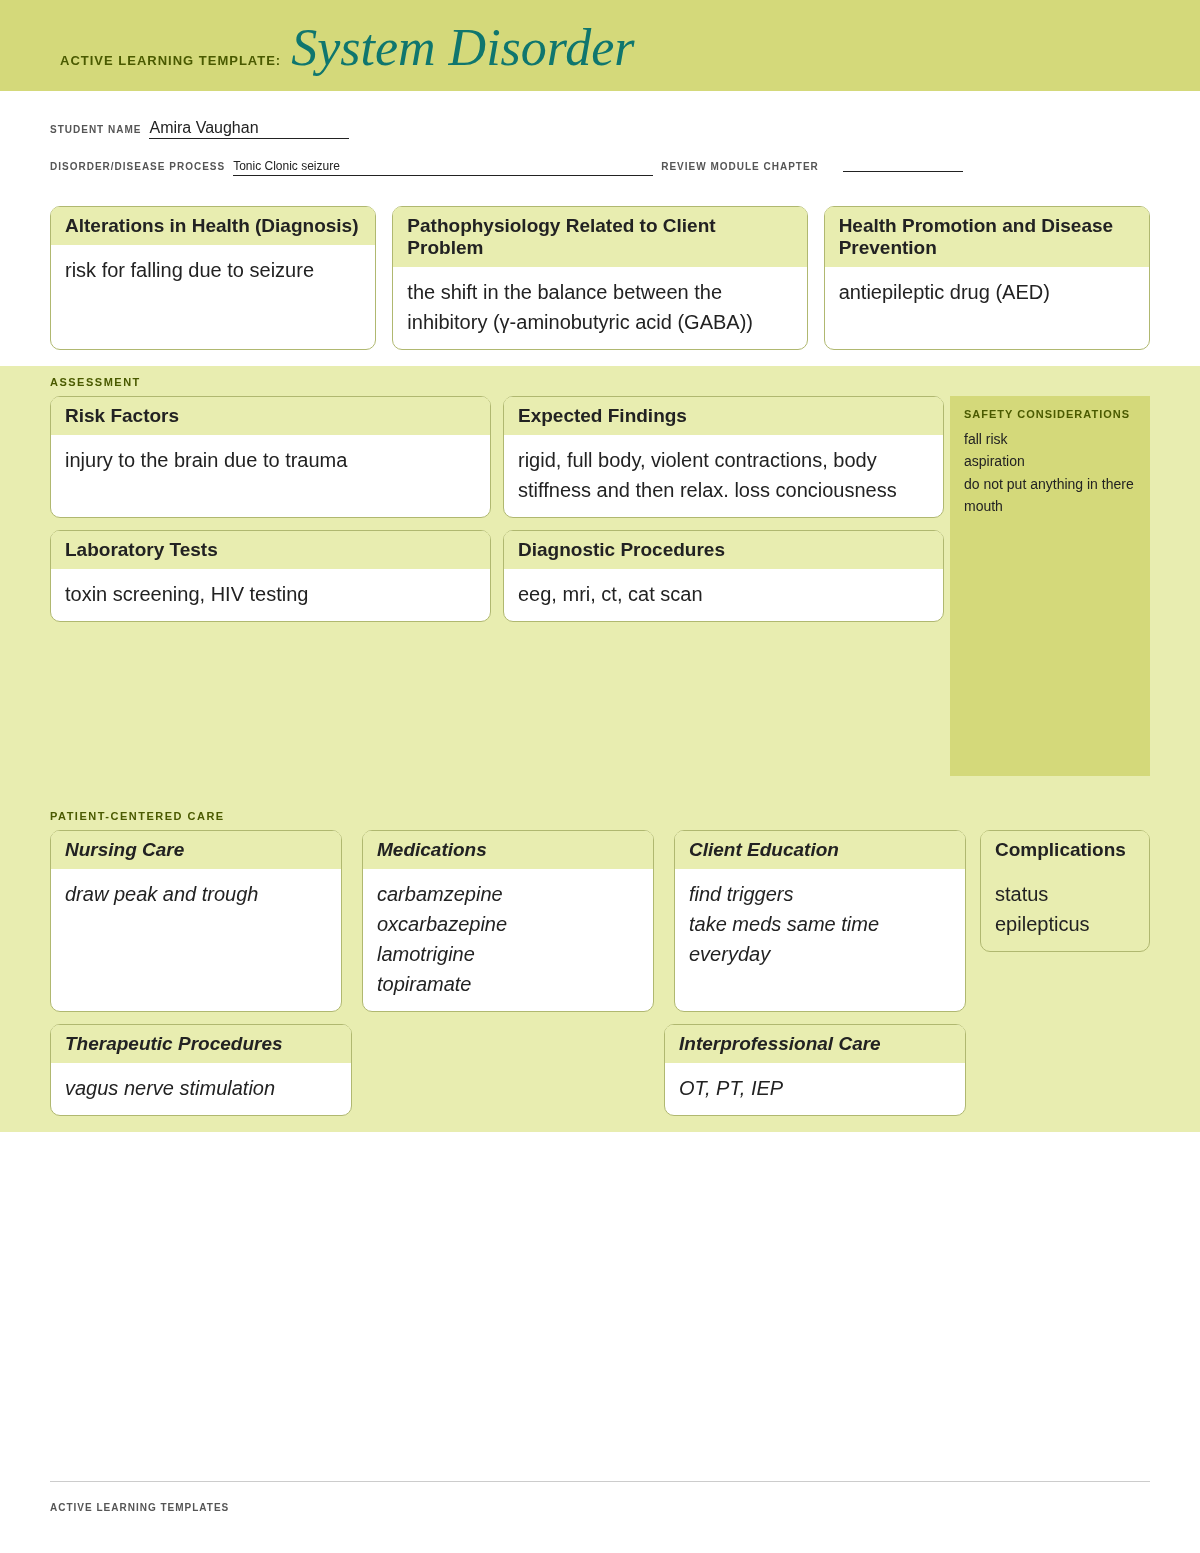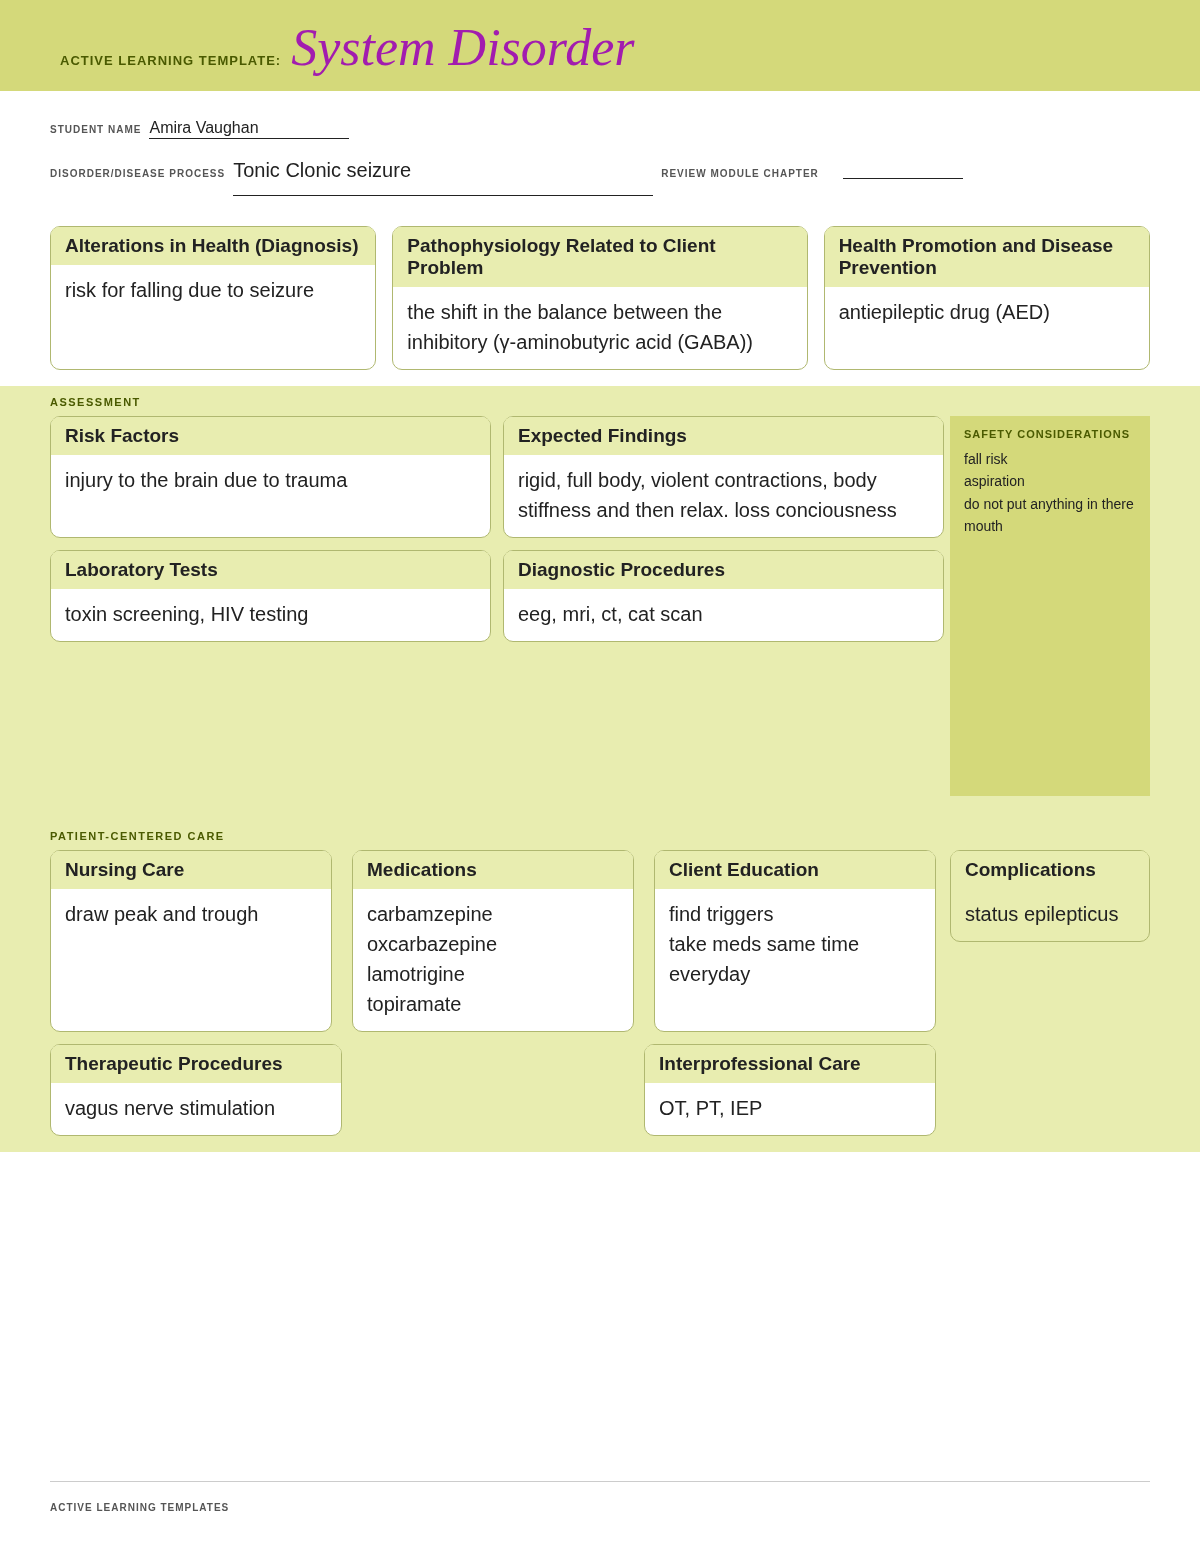--- a/index.html
+++ b/index.html
@@ -33,21 +33,21 @@
       font-size: 13px;
       font-weight: bold;
       letter-spacing: 1px;
       color: #4a5a00;
       text-transform: uppercase;
     }
     .header-title {
       font-size: 52px;
       font-family: Georgia, serif;
       font-style: italic;
-      color: #a21caf;
+      color: #0f766e;
       font-weight: normal;
     }
 
     
     .student-info {
       margin-top: 28px;
       margin-bottom: 10px;
     }
     .info-row {
       display: flex;
@@ -68,23 +68,23 @@
       border-bottom: 1.5px solid #222;
       padding-bottom: 1px;
       min-width: 200px;
     }
     .info-row-2 {
       display: flex;
       align-items: baseline;
       gap: 8px;
     }
     .info-value-long {
-      font-size: 20px;
+      font-size: 12px;
       border-bottom: 1.5px solid #222;
-      padding-bottom: 13px;
+      padding-bottom: 2px;
       min-width: 420px;
     }
     .review-module {
       display: flex;
       align-items: flex-end;
       gap: 24px;
     }
     .review-value {
       font-size: 16px;
       border-bottom: 1.5px solid #222;
@@ -186,23 +186,24 @@
     }
     .pcc-main {
       flex: 1;
       display: flex;
       flex-direction: column;
       gap: 12px;
     }
     .pcc-row {
       display: flex;
       gap: 20px;
+      font-style: italic;
     }
     .complications-col {
-      width: 200px;
+      width: 170px;
     }
     .complications-box {
       background: #e8edb0;
       border: 1.5px solid #b0b870;
       border-radius: 10px;
       padding: 12px 14px;
     }
 
     
     .footer {

